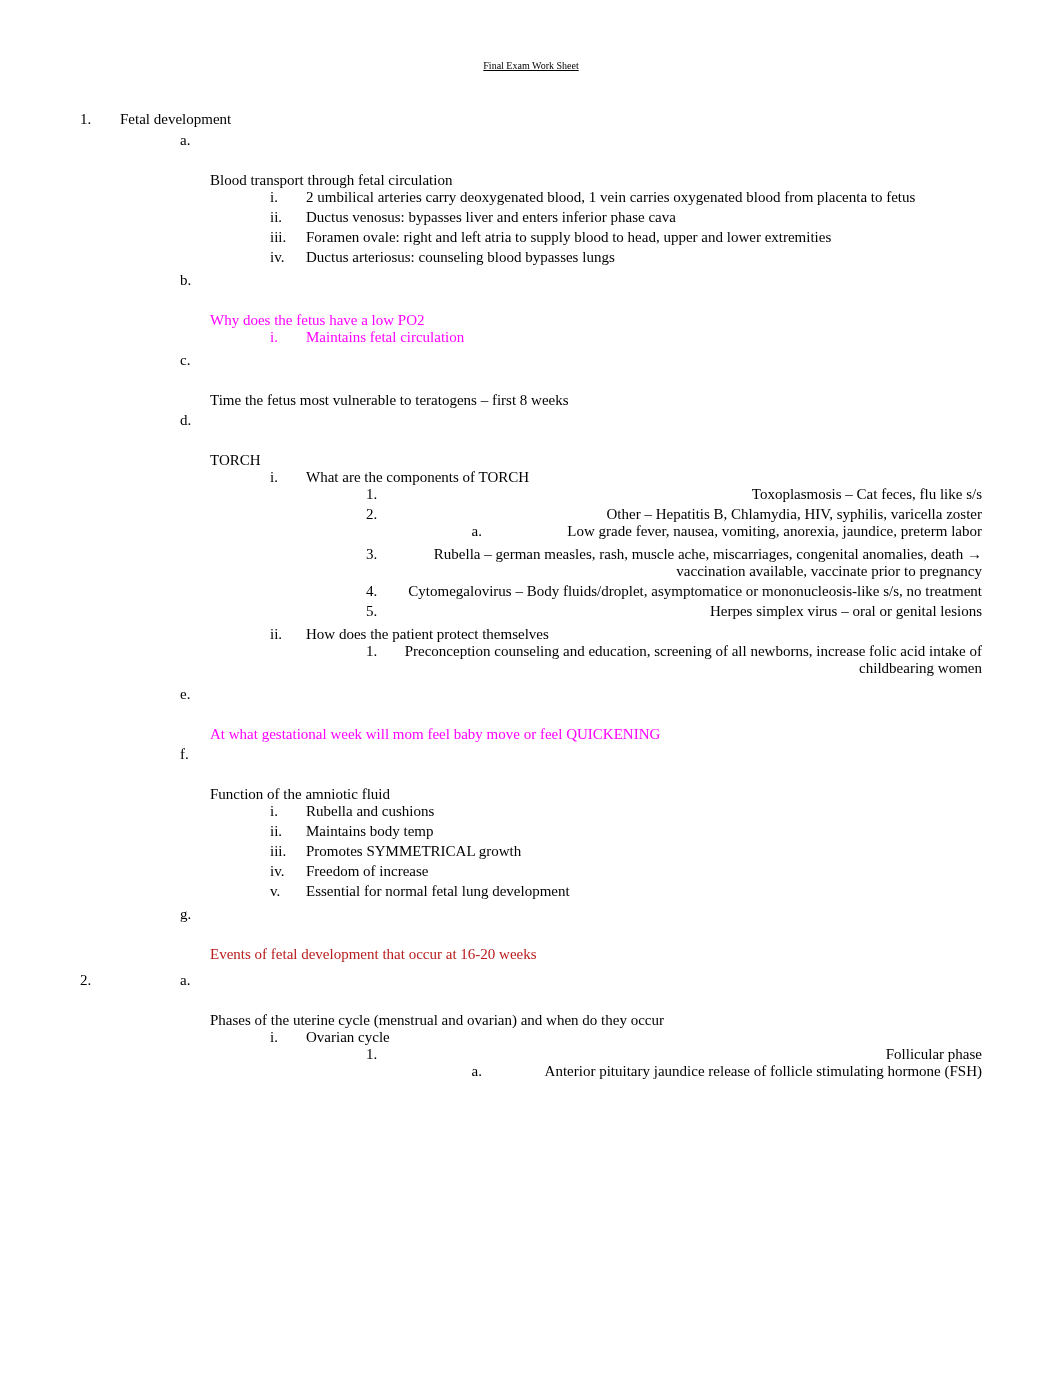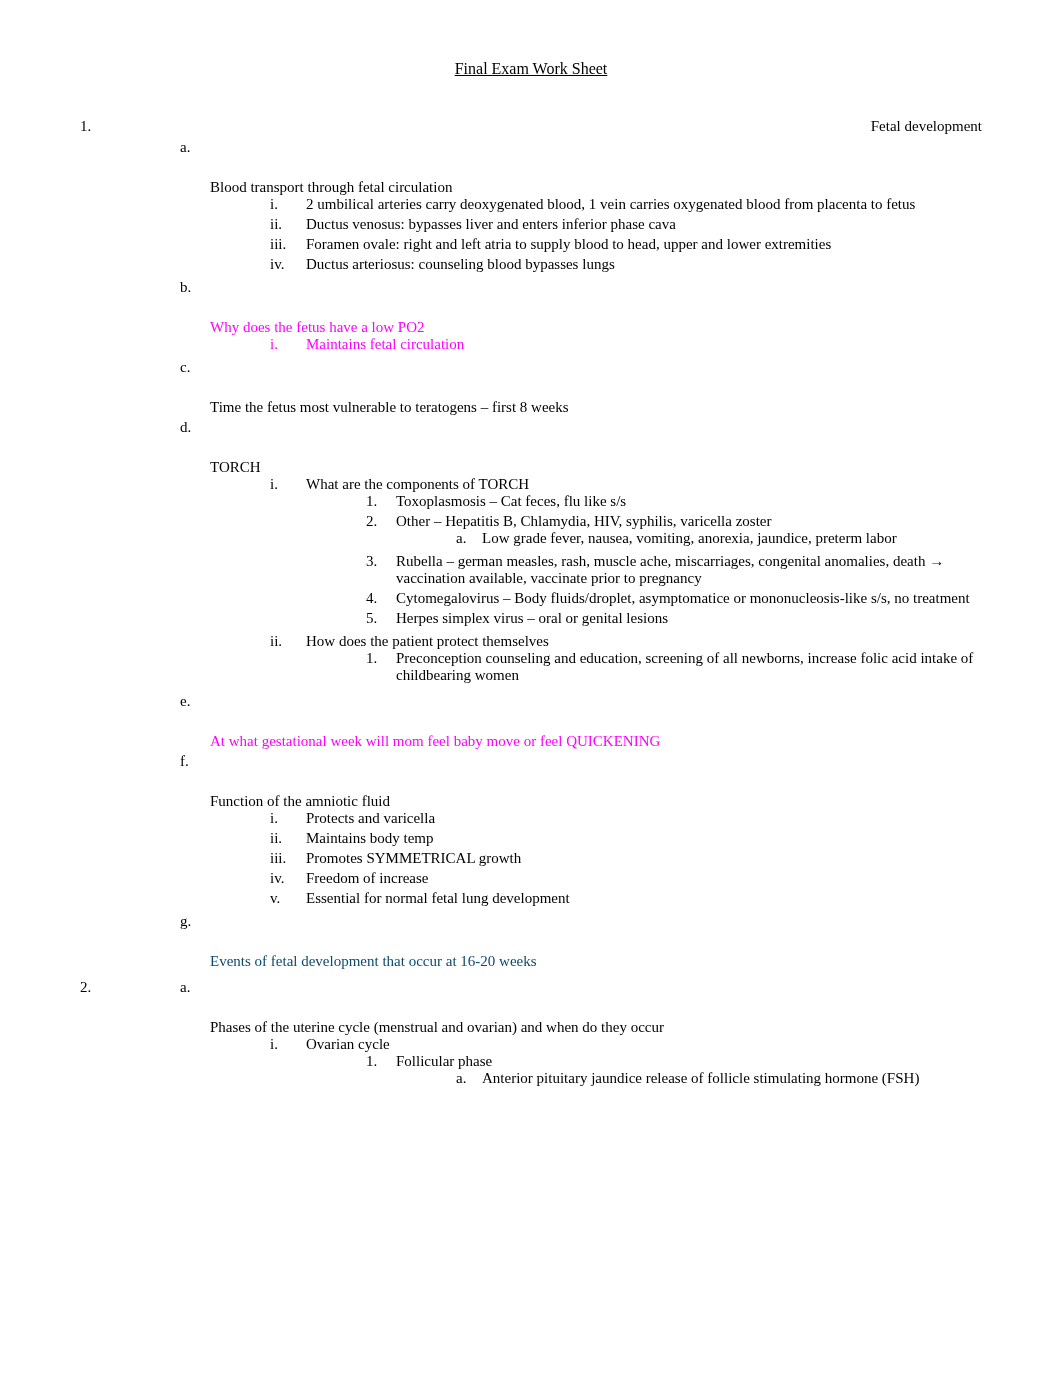--- a/index.html
+++ b/index.html
@@ -15,21 +15,21 @@
       color: #000000;
       width: 1062px;
       min-height: 1377px;
       padding: 60px 80px 60px 80px;
     }
 
     .page-title {
       text-align: center;
       text-decoration: underline;
       margin-bottom: 40px;
-      font-size: 16px;
+      font-size: 10px;
     }
 
     .main-list {
       list-style: none;
       padding: 0;
       margin: 0;
     }
 
     .main-list > li {
       margin-bottom: 6px;
@@ -46,21 +46,20 @@
       font-size: 15px;
     }
 
     .level1-content {
       flex: 1;
     }
 
     .level1-label {
       font-size: 15px;
       margin-bottom: 4px;
-      text-align: right;
     }
 
     
     .sub-a {
       list-style: none;
       margin-left: 60px;
       margin-bottom: 2px;
     }
 
     .sub-a > li {
@@ -107,20 +106,21 @@
       display: flex;
       align-items: flex-start;
     }
 
     .sub-num-marker {
       min-width: 30px;
     }
 
     .sub-num-content {
       flex: 1;
+      text-align: right;
     }
 
     .sub-alpha {
       list-style: none;
       margin-left: 60px;
     }
 
     .sub-alpha > li {
       margin-bottom: 3px;
       display: flex;
@@ -134,21 +134,21 @@
     .sub-alpha-content {
       flex: 1;
     }
 
     .highlight-magenta {
       color: magenta;
       font-family: Liberation Serif, serif;
     }
 
     .highlight-blue {
-      color: #0c4a6e;
+      color: #b91c1c;
     }
   </style>
 </head>
 <body>
 
 <div>
   <div class="page-title">Final Exam Work Sheet</div>
 
   <ol class="main-list" id="main-list-render">
       <li>
@@ -237,21 +237,21 @@
               </li>
               <li>
       <span class="sub-a-marker">e.</span>
       <span class="sub-a-content highlight-magenta">At what gestational week will mom feel baby move or feel QUICKENING</span>
               </li>
               <li>
       <span class="sub-a-marker">f.</span>
       <span class="sub-a-content ">Function of the amniotic fluid<ul class="sub-roman">
                     <li>
       <span class="sub-roman-marker">i.</span>
-      <span class="sub-roman-content ">Protects and varicella</span>
+      <span class="sub-roman-content ">Rubella and cushions</span>
                     </li>
                     <li>
       <span class="sub-roman-marker">ii.</span>
       <span class="sub-roman-content ">Maintains body temp</span>
                     </li>
                     <li>
       <span class="sub-roman-marker">iii.</span>
       <span class="sub-roman-content ">Promotes SYMMETRICAL growth</span>
                     </li>
                     <li>

